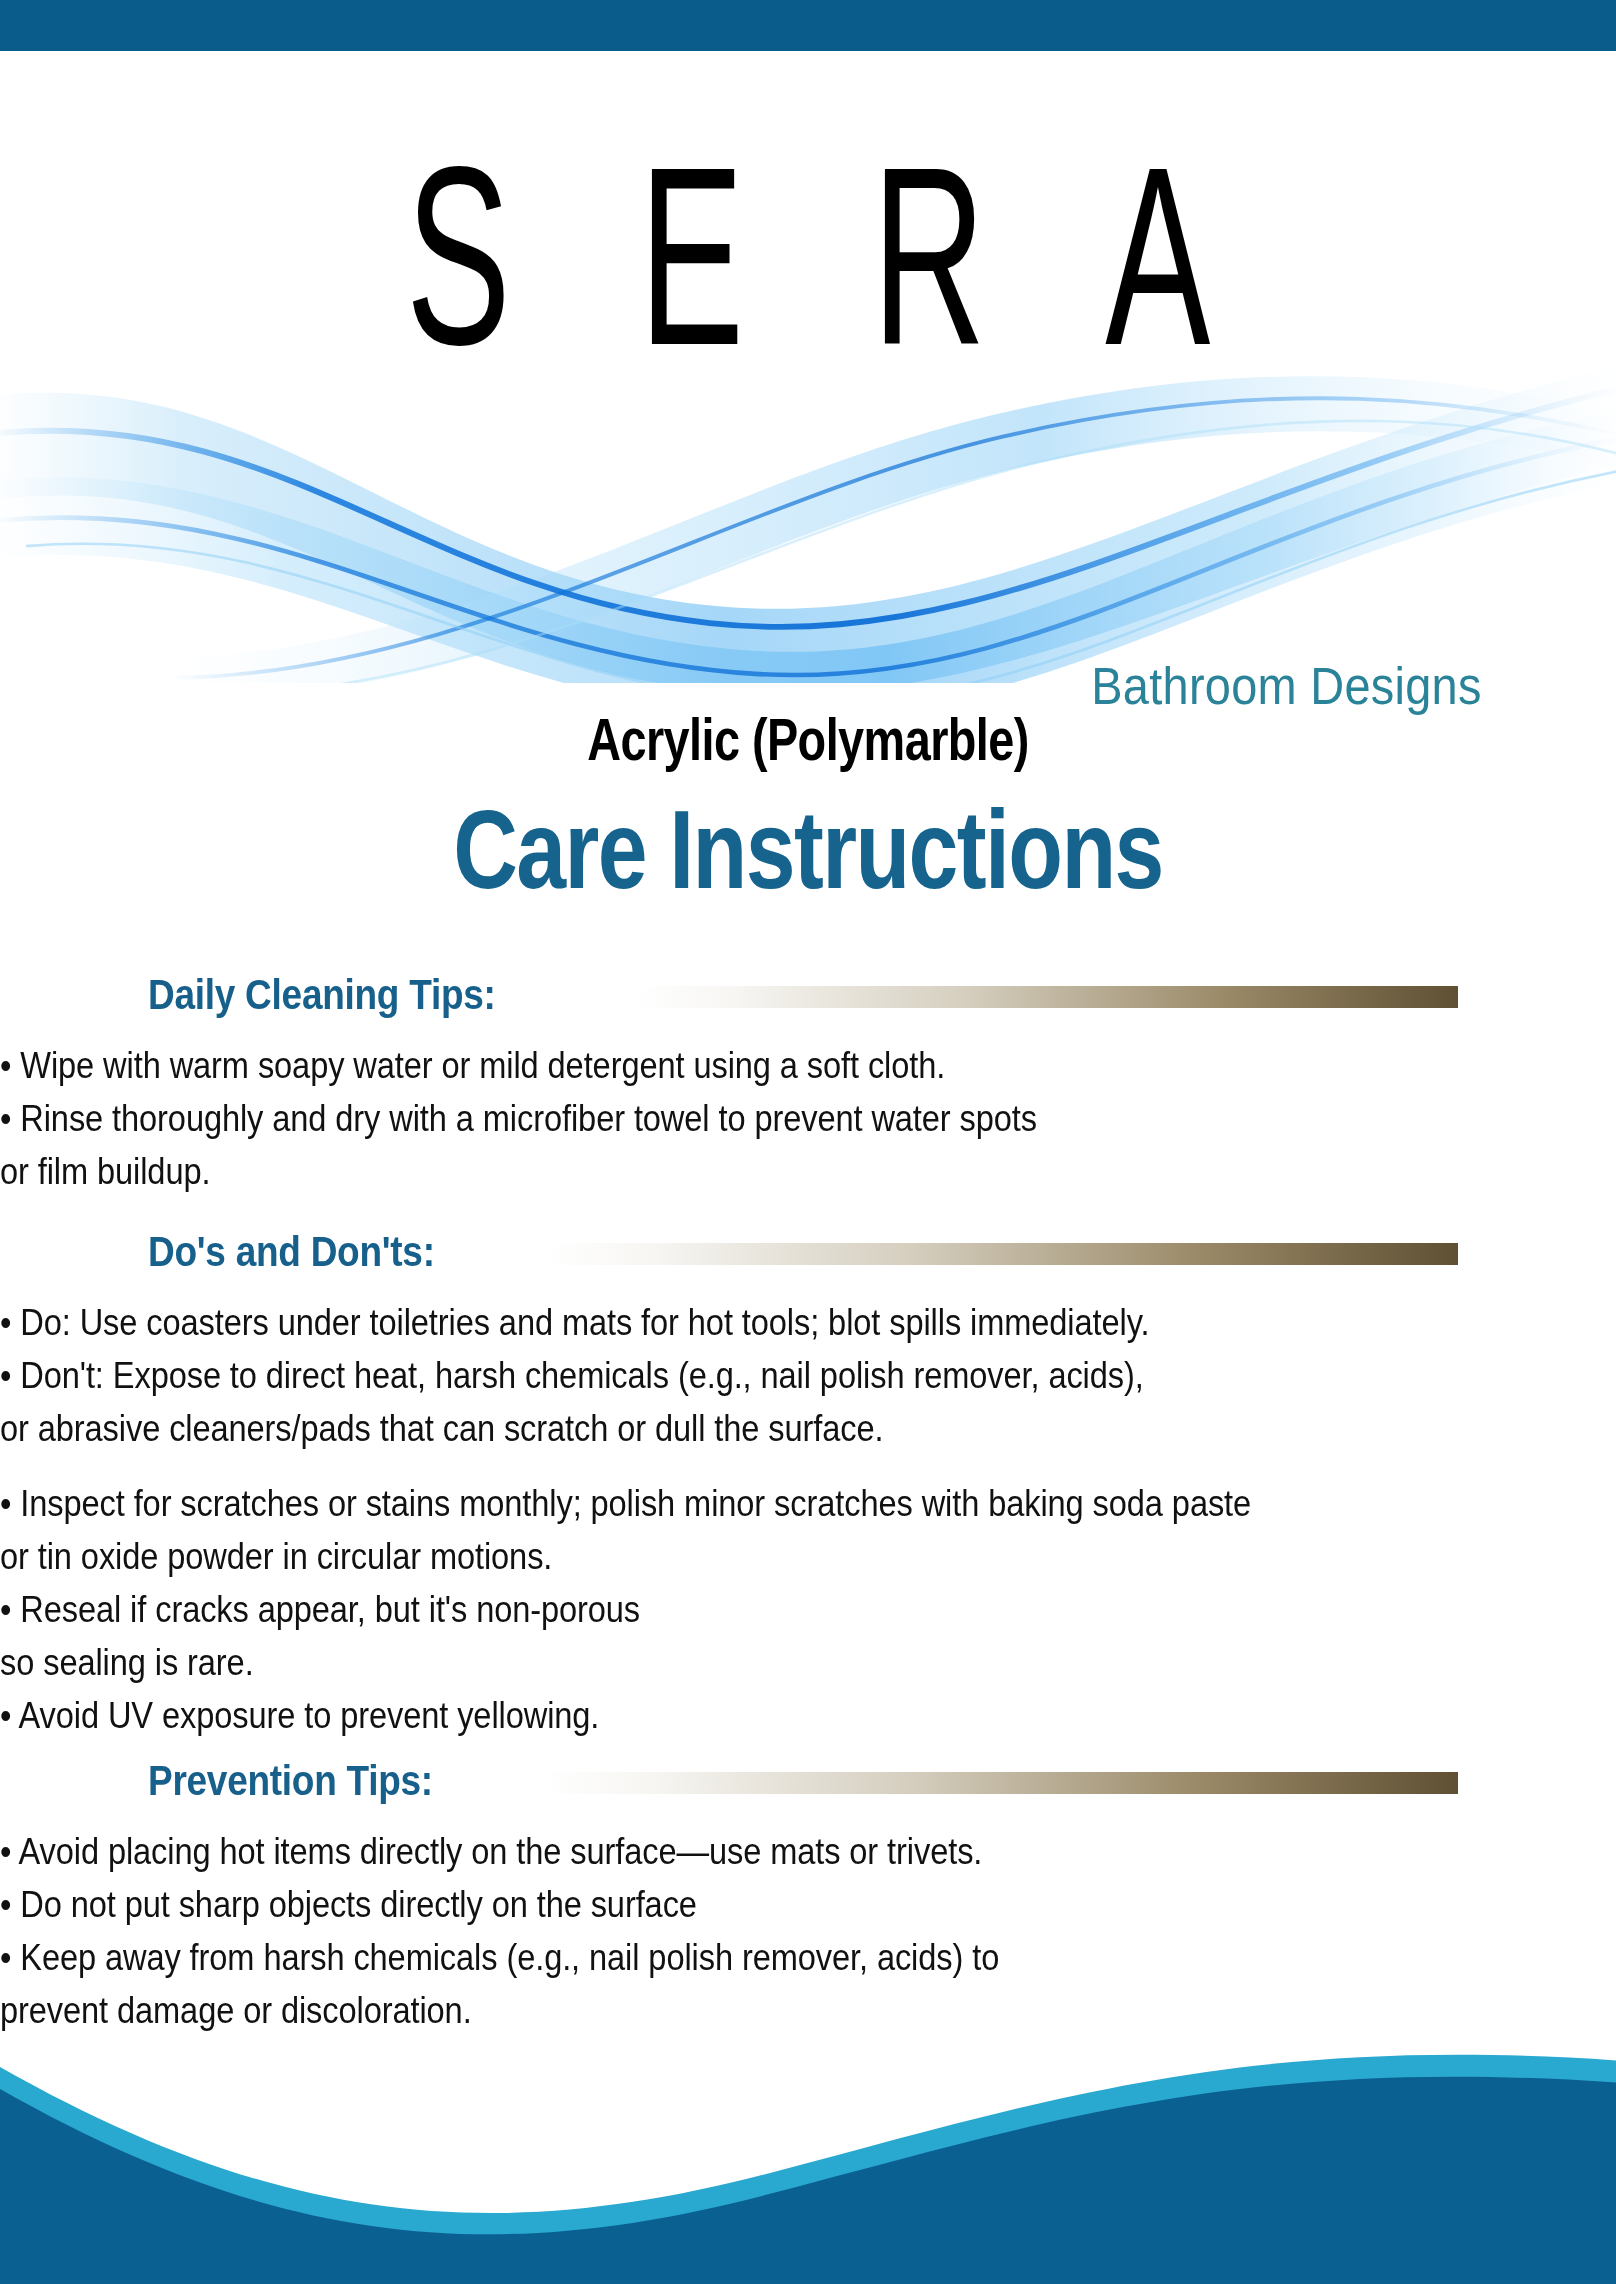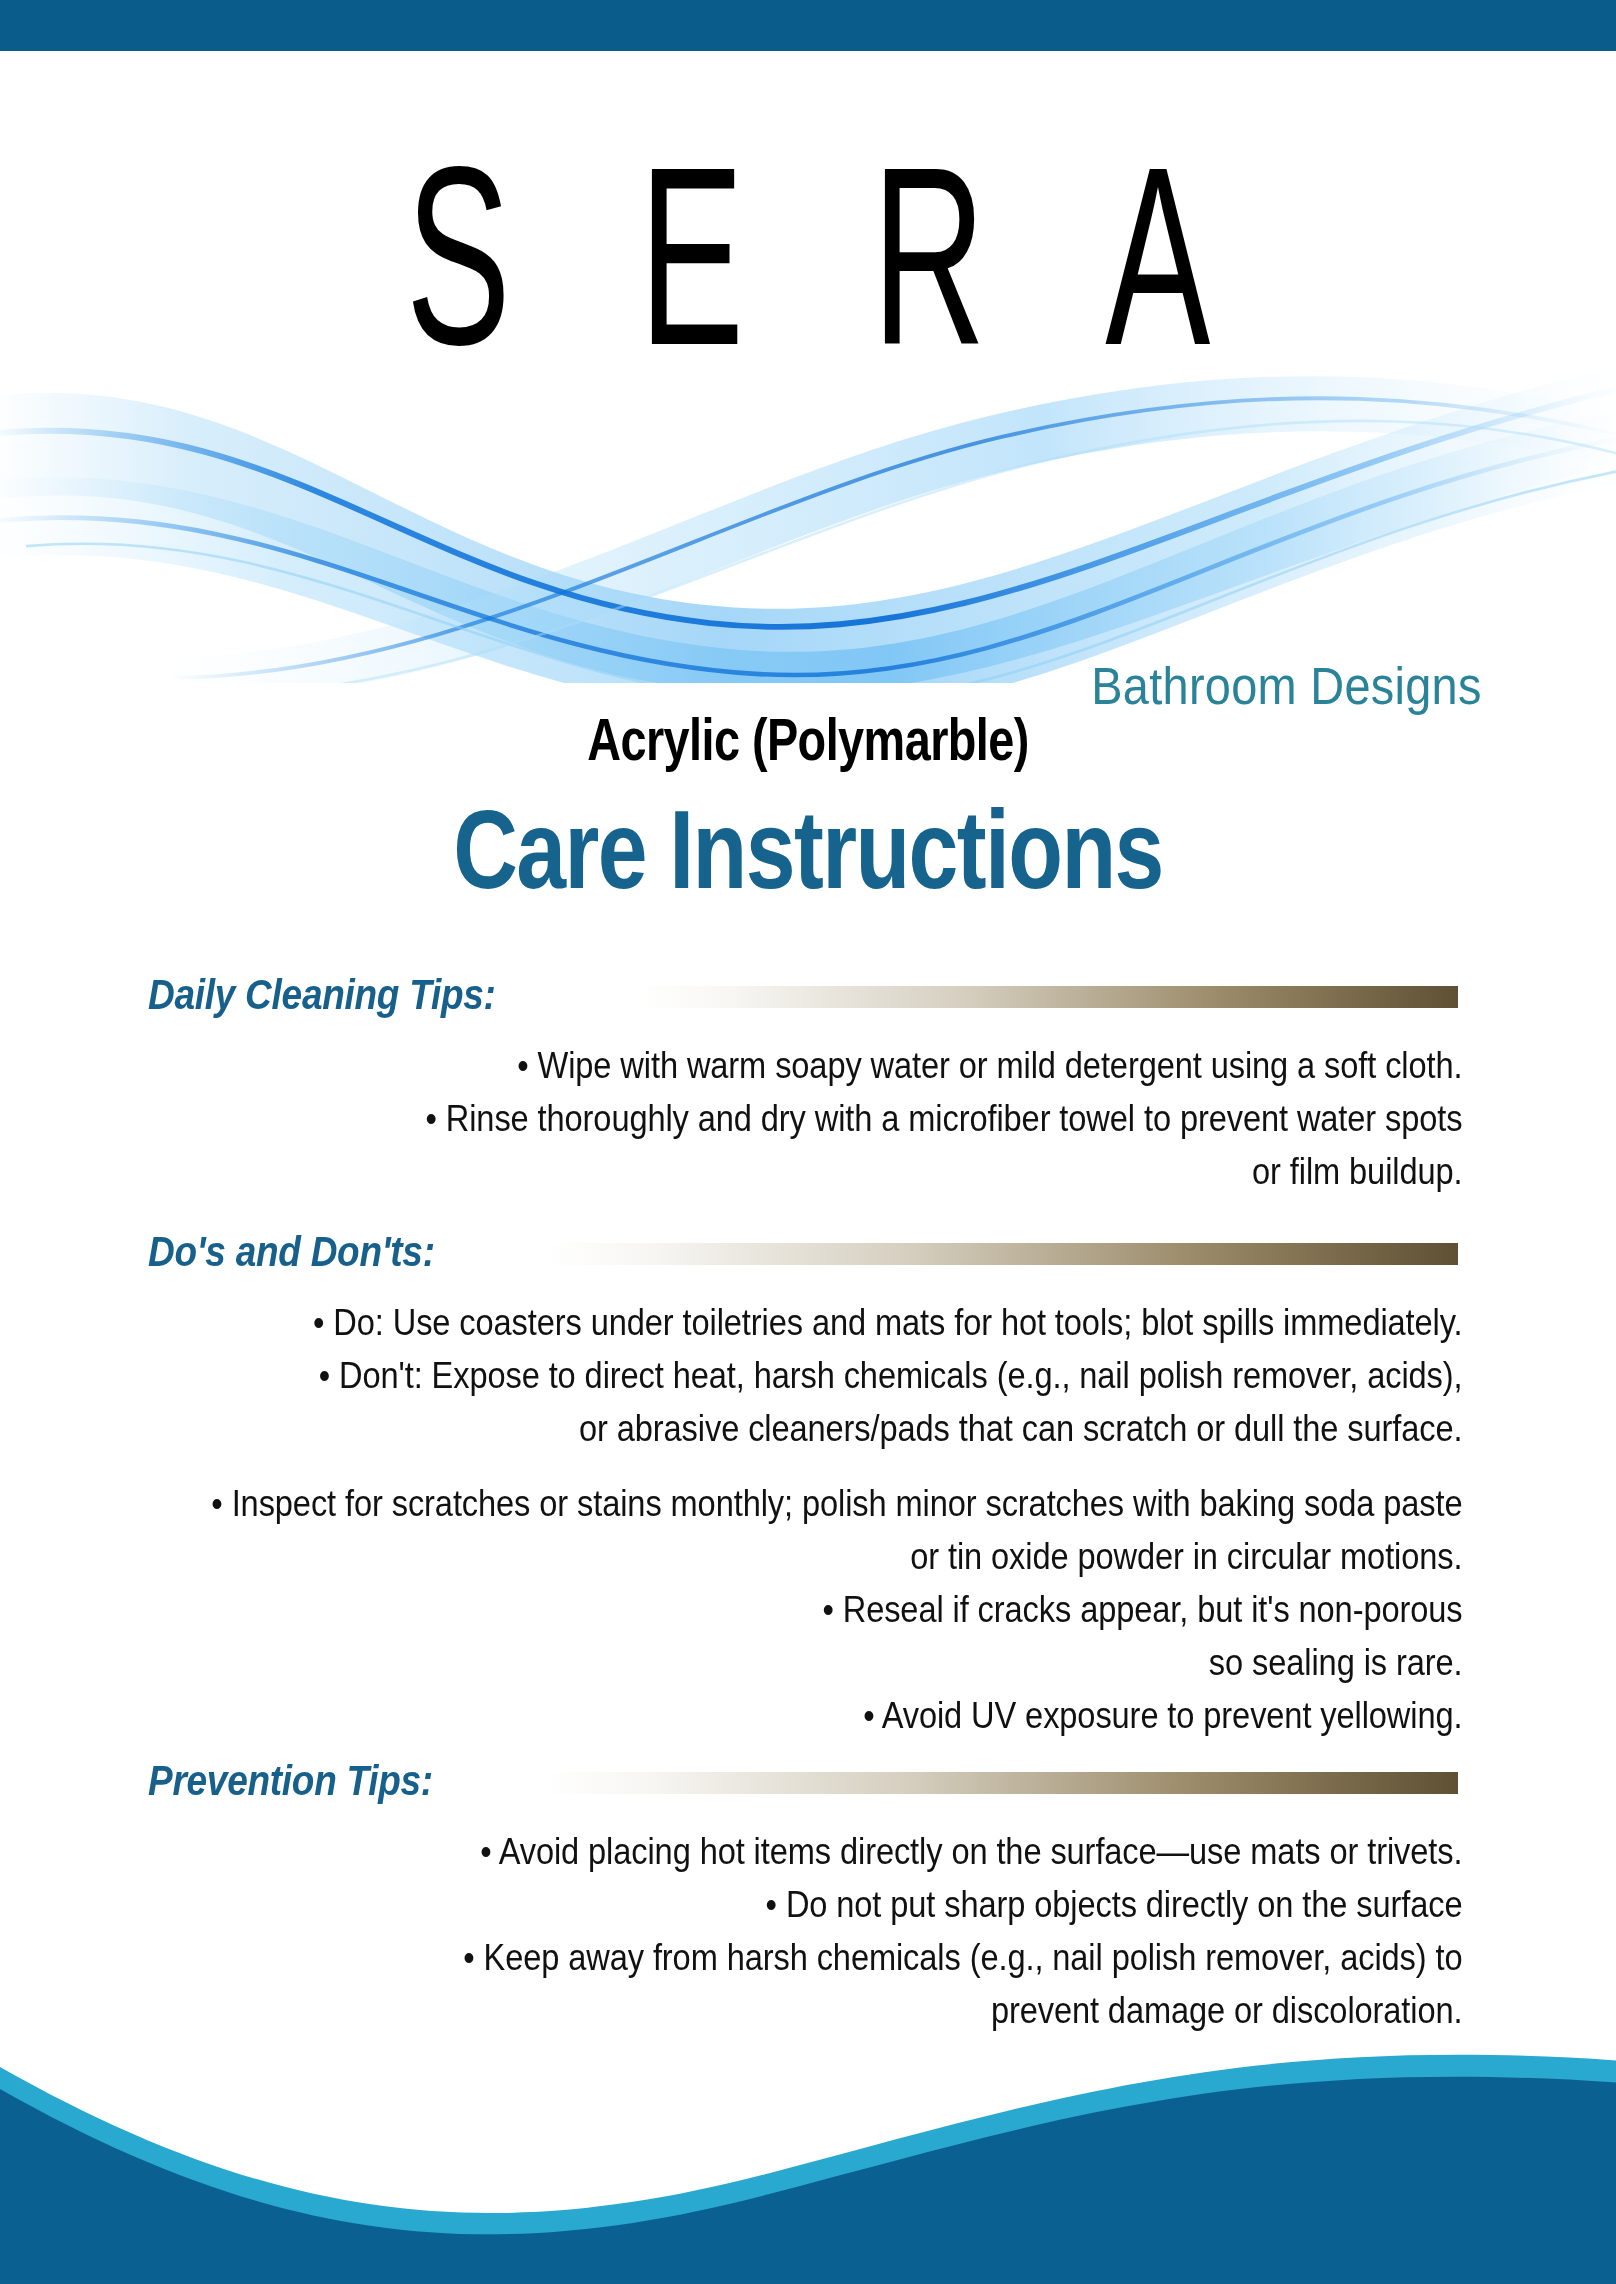--- a/index.html
+++ b/index.html
@@ -90,21 +90,20 @@
     width:1616px;
     z-index:7;
   }
   .section{ position:relative; margin-bottom:0; }
 
   .sec-head-row{
     position:relative;
     display:block;
     height:60px;
     padding-left:63px;
-    font-style:italic;
   }
   .sec-title{
     position:absolute;
     left:148px; top:0;
     font-size:43px; font-weight:700;
     color:#17608C;
     letter-spacing:-0.3px;
     transform:scaleX(0.86);
     transform-origin:0 50%;
     white-space:nowrap;
@@ -119,21 +118,20 @@
         rgba(255,255,255,0) 0%,
         rgba(240,238,232,0.55) 12%,
         rgba(206,198,180,0.85) 40%,
         rgba(150,133,98,0.97) 72%,
         #5F5034 100%);
     z-index:1;
   }
 
   .bullets{
     padding-top:9px;
-    text-align:right;
   }
   .line{
     font-size:36px;
     line-height:53px;
     color:#111111;
     letter-spacing:-0.1px;
     transform:scaleX(0.905);
     transform-origin:0 50%;
     white-space:nowrap;
   }

